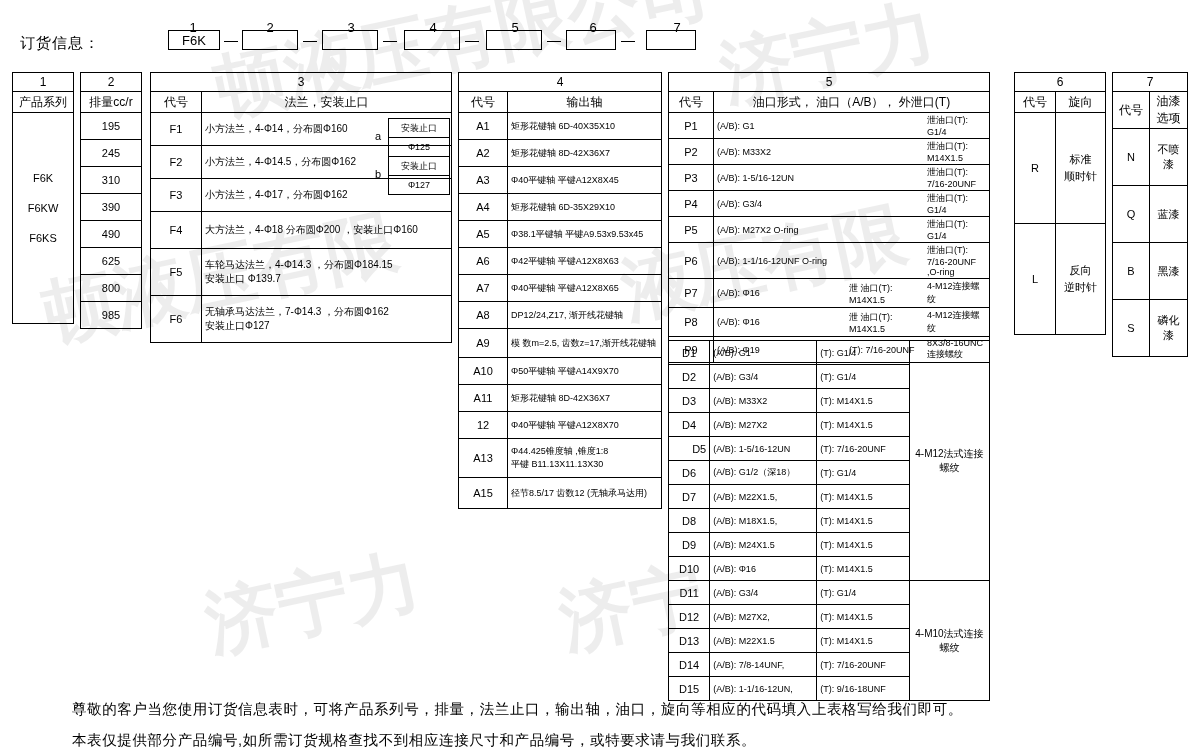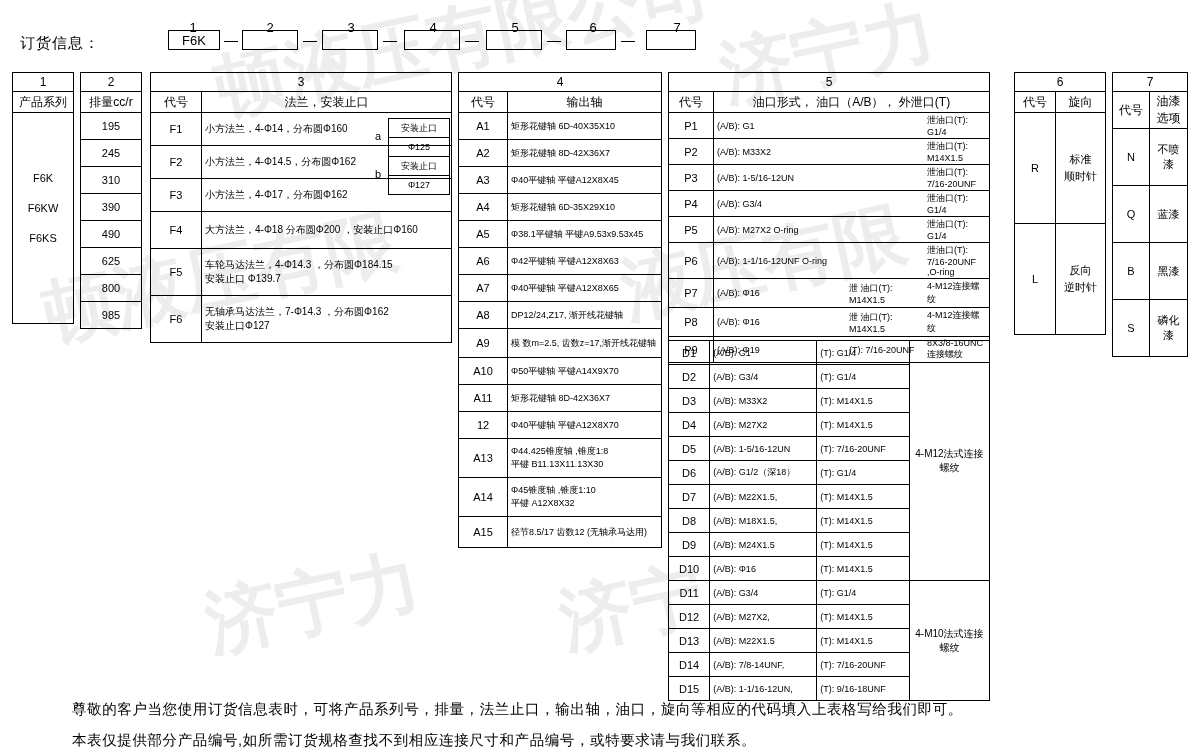--- a/index.html
+++ b/index.html
@@ -313,25 +313,20 @@
     <tr>
           <td class="c" style="height:24px;">12</td>
         <td class="l xsmall">Φ40平键轴 平键A12X8X70</td>
         </tr>
     <tr>
           <td class="c" style="height:36px;">A13</td>
         <td class="l xsmall" style="white-space:pre-line;">Φ44.425锥度轴 ,锥度1:8
 平键 B11.13X11.13X30</td>
         </tr>
     <tr>
-          <td class="c" style="height:36px;">A14</td>
-        <td class="l xsmall" style="white-space:pre-line;">Φ45锥度轴 ,锥度1:10
-平键 A12X8X32</td>
-        </tr>
-    <tr>
           <td class="c" style="height:28px;">A15</td>
         <td class="l xsmall">径节8.5/17 齿数12 (无轴承马达用)</td>
         </tr>
   </tbody>
     </table>
 
   <table class="t" style="left:668px; top:72px; width:322px;">
     <tbody>
         <tr>
           <td class="hdr" colspan="4" style="height:16px;">5</td>
@@ -414,21 +409,21 @@
       <td class="c" style="height:21px;">D3</td>
       <td class="l xsmall">(A/B): M33X2</td>
       <td class="l xsmall">(T): M14X1.5</td>
     </tr>
     <tr>
       <td class="c" style="height:21px;">D4</td>
       <td class="l xsmall">(A/B): M27X2</td>
       <td class="l xsmall">(T): M14X1.5</td>
     </tr>
     <tr>
-      <td class="c" style="height:21px;">D5</td>
+      <td class="c" style="height:21px;text-align:right;">D5</td>
       <td class="l xsmall">(A/B): 1-5/16-12UN</td>
       <td class="l xsmall">(T): 7/16-20UNF</td>
     </tr>
     <tr>
       <td class="c" style="height:21px;">D6</td>
       <td class="l xsmall">(A/B): G1/2（深18）</td>
       <td class="l xsmall">(T): G1/4</td>
     </tr>
     <tr>
       <td class="c" style="height:21px;">D7</td>

